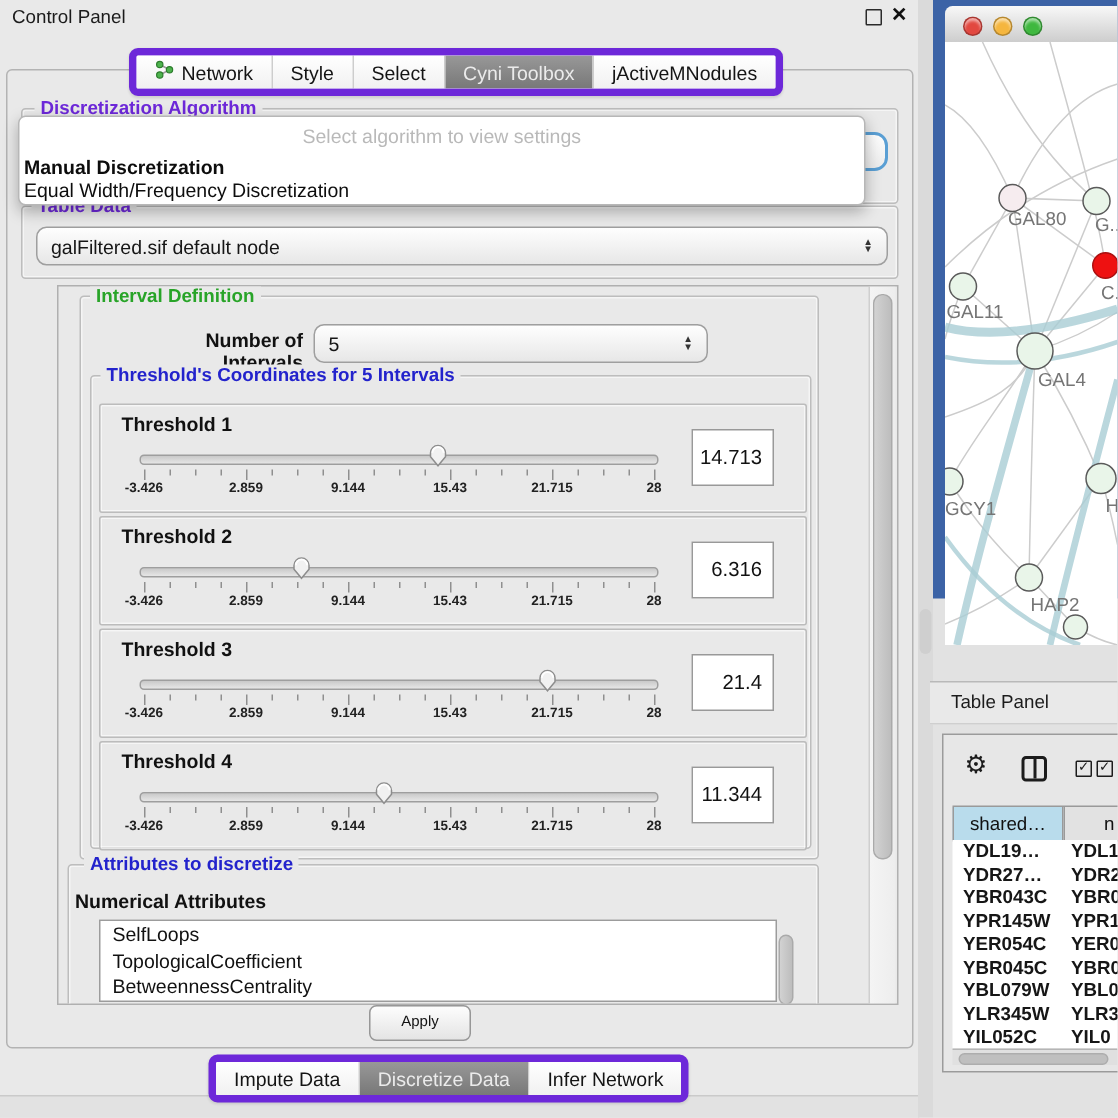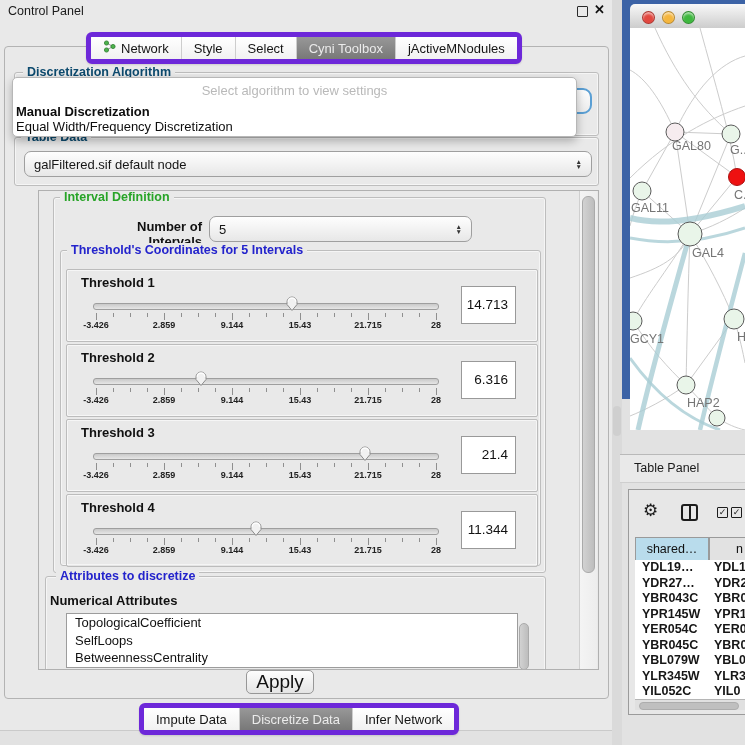--- a/index.html
+++ b/index.html
@@ -19,21 +19,21 @@
             height:22px;box-shadow:0 1px 2px rgba(0,0,0,.12);z-index:20;}
   .seg{display:flex;align-items:center;gap:5px;padding:0 12px;font-size:13px;color:#141414;
        background:linear-gradient(#ffffff,#f1f1f1);border-right:1px solid #cdcdcd;white-space:nowrap;}
   .seg:last-child{border-right:none;}
   .seg.sel{background:linear-gradient(#989898,#787878);color:#ebebeb;}
   #toptabs{left:86px;top:32px;}
   #bottomtabs{left:139px;top:703px;}
   
   .group{border:1px solid #bdbdbd;border-radius:3px;box-shadow:inset 0 0 0 1px rgba(255,255,255,.55);}
   .gtitle{position:absolute;top:-8px;background:#e9e9e9;padding:0 4px;font-size:12.5px;font-weight:600;white-space:nowrap;}
-  .g-dark{color:#0c4a6e;}
+  .g-dark{color:#6d28d9;}
   .g-green{color:#28a428;}
   .g-blue{color:#2323cc;}
   
   .combo{background:linear-gradient(#fefefe,#e7e7e7);border:1px solid #9f9f9f;border-radius:7px;
          display:flex;align-items:center;height:26px;font-size:13px;color:#161616;padding:0 9px;box-sizing:border-box;}
   .combo .arrows{margin-left:auto;display:flex;flex-direction:column;align-items:center;line-height:5.5px;font-size:6.5px;color:#333;}
   
   #algo-combo{left:24px;top:88px;width:568px;height:26px;border:2px solid #5a9fd4;border-radius:9px;
               background:linear-gradient(#fdfdfd,#ececec);box-sizing:border-box;z-index:5;}
   #popup{left:12px;top:77px;width:563px;height:58px;background:#fff;border:1px solid #b7b7b7;border-radius:5px;
@@ -56,21 +56,21 @@
   .thumb{position:absolute;top:25px;width:14px;height:17px;}
   .vbox{position:absolute;left:394px;top:16px;width:55px;height:38px;background:#fff;border:1px solid #999;
         box-sizing:border-box;font-size:13.5px;color:#111;text-align:right;line-height:36px;padding-right:7px;}
   
   #attr-subtitle{position:absolute;left:4px;top:16px;font-size:13px;font-weight:700;color:#111;}
   #attr-list{position:absolute;left:20px;top:36px;width:452px;height:55px;background:#fff;border:1px solid #9c9c9c;
              overflow:hidden;box-sizing:border-box;}
   .attr-item{font-size:13px;color:#111;line-height:17.5px;padding-left:8px;white-space:nowrap;}
   
   #apply-btn{left:246px;top:670px;width:66px;height:22px;background:linear-gradient(#fdfdfd,#e4e4e4);
-             border:1px solid #979797;border-radius:5px;font-size:19px;color:#111;text-align:center;line-height:21px;}
+             border:1px solid #979797;border-radius:5px;font-size:10px;color:#111;text-align:center;line-height:21px;}
   #bottom-strip{left:0;top:730px;width:612px;height:15px;background:#e2e2e2;border-top:1px solid #cacaca;}
   
   #gap{left:612px;top:0;width:10px;height:745px;background:#dadada;}
   #gap-handle{left:613px;top:406px;width:8px;height:30px;background:#cfcfcf;border-radius:4px;}
   #net-window{left:622px;top:0;width:123px;height:399px;background:#3c63a6;}
   #net-titlebar{left:8px;top:4px;width:115px;height:24px;background:linear-gradient(#f8f8f8,#cdcdcd);
                 border-bottom:1px solid #8f8f8f;border-top-left-radius:5px;}
   .light{position:absolute;top:7px;width:11px;height:11px;border-radius:50%;border:1px solid rgba(0,0,0,.25);
          box-shadow:inset 0 2px 2px rgba(255,255,255,.55);}
   #net-canvas{left:8px;top:28px;width:115px;height:402px;background:#fff;}
@@ -315,22 +315,22 @@
               </svg></div>
             <div class="vbox">11.344</div>
           </div>
         </div>
     </div>
 
     <div class="abs group" style="left:6px;top:385px;width:499px;height:120px;" id="attr-group">
       <span class="gtitle g-blue" style="left:10px;">Attributes to discretize</span>
       <span id="attr-subtitle">Numerical Attributes</span>
       <div id="attr-list">
+          <div class="attr-item">SelfLoops</div>
           <div class="attr-item">TopologicalCoefficient</div>
-          <div class="attr-item">SelfLoops</div>
           <div class="attr-item">BetweennessCentrality</div>
         </div>
       <div class="vthumb" style="left:473px;top:46px;width:8px;height:45px;"></div>
     </div>
 
     <div class="vtrack" style="left:540px;top:0;width:17px;height:478px;"></div>
     <div class="vthumb" style="left:543px;top:5px;width:11px;height:375px;"></div>
   </div>
 
   <div class="abs" id="apply-btn">Apply</div>

